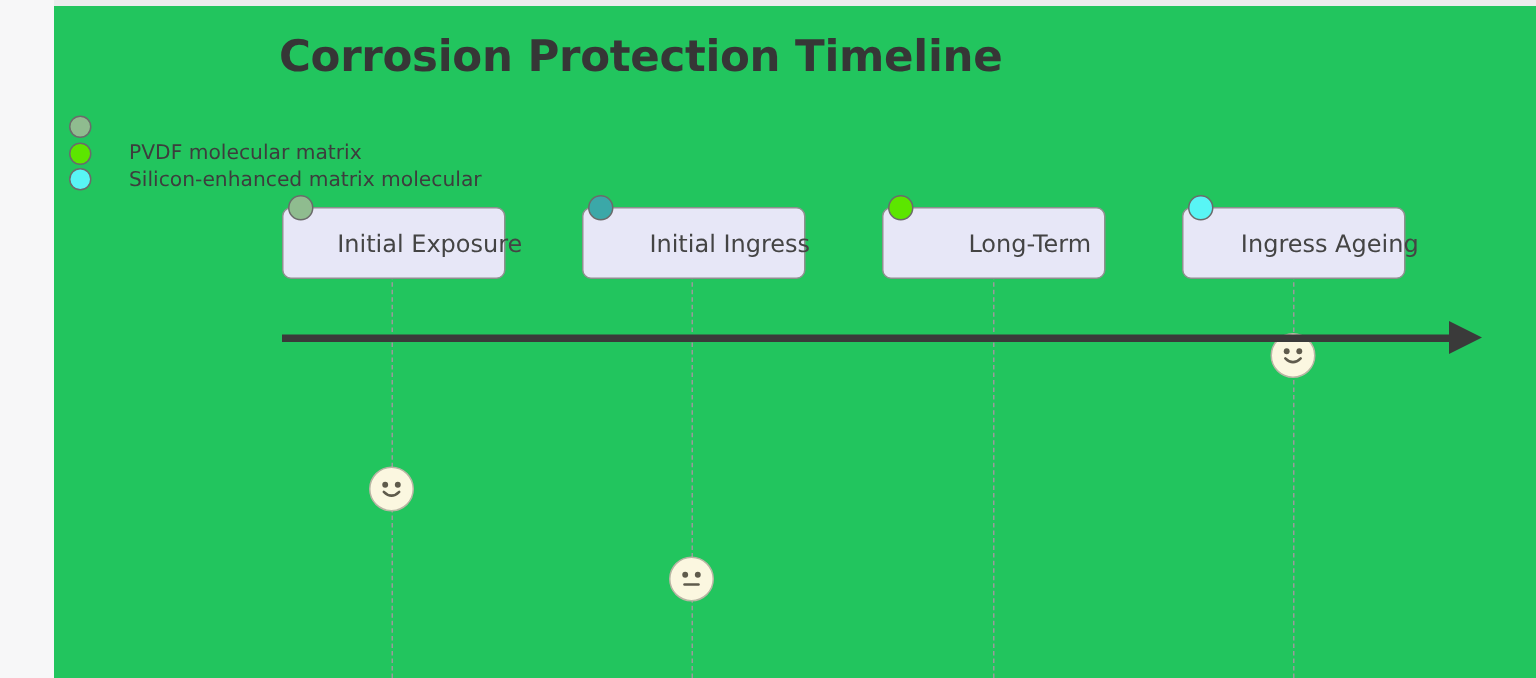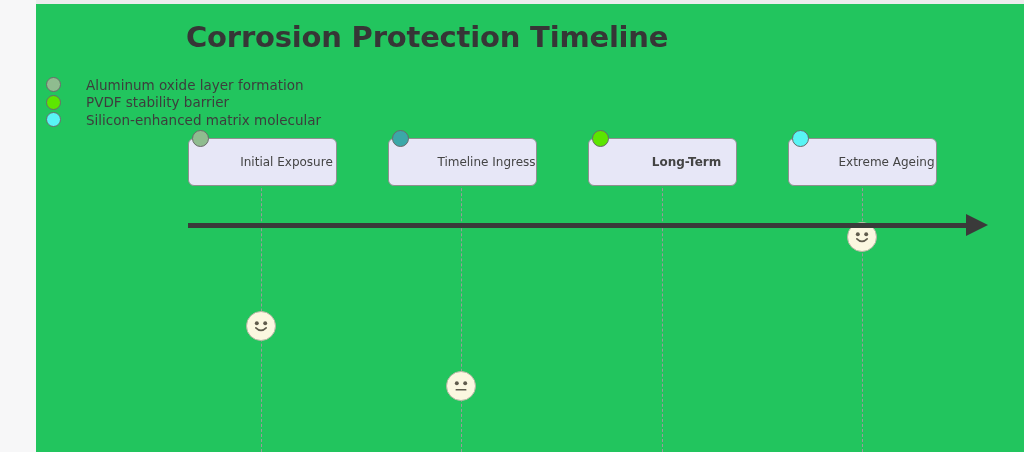--- a/index.html
+++ b/index.html
@@ -102,21 +102,21 @@
     background: #e7e7f7;
     border: 1px solid #8f8f8f;
     border-radius: 6px;
     box-sizing: border-box;
     display: flex;
     align-items: center;
     justify-content: center;
     z-index: 4;
   }
   .event-label {
-    font-size: 12px;
+    font-size: 16px;
     color: #444;
     white-space: nowrap;
     padding-left: 48px;
   }
   .event-dot {
     position: absolute;
     width: 17px;
     height: 17px;
     border-radius: 50%;
     border: 1px solid #6b6b6b;
@@ -142,25 +142,24 @@
 
 <div id="canvas">
 
   <div class="top-strip"></div>
 
   <div class="chart-title">Corrosion Protection Timeline</div>
 
   <div class="legend" id="legend">
       <div class="legend-row">
         <div class="legend-swatch" style="background: rgb(143, 188, 143);"></div>
-        <div class="legend-label">Aluminum oxide layer formation</div>
       </div>
       <div class="legend-row">
         <div class="legend-swatch" style="background: rgb(92, 230, 0);"></div>
-        <div class="legend-label">PVDF stability barrier</div>
+        <div class="legend-label">PVDF molecular matrix</div>
       </div>
       <div class="legend-row">
         <div class="legend-swatch" style="background: rgb(88, 245, 245);"></div>
         <div class="legend-label">Silicon-enhanced matrix molecular</div>
       </div>
     </div>
 
   <div id="ticks">
       <div class="tick-line" style="left: 225px;"></div>
       <div class="tick-line" style="left: 425px;"></div>
@@ -200,26 +199,26 @@
 
   <div class="axis-line"></div>
   <div class="axis-arrow"></div>
 
   <div id="events">
       <div class="event-box" style="left: 152px; top: 138px;">
         <span class="event-label">Initial Exposure</span>
       </div>
       <div class="event-dot" style="left: 156px; top: 130px; background: rgb(143, 188, 143);"></div>
       <div class="event-box" style="left: 352px; top: 138px;">
-        <span class="event-label">Timeline Ingress</span>
+        <span class="event-label">Initial Ingress</span>
       </div>
       <div class="event-dot" style="left: 356px; top: 130px; background: rgb(59, 168, 168);"></div>
-      <div class="event-box" style="left: 552px; top: 138px; font-weight: bold;">
+      <div class="event-box" style="left: 552px; top: 138px;">
         <span class="event-label">Long-Term</span>
       </div>
       <div class="event-dot" style="left: 556px; top: 130px; background: rgb(92, 230, 0);"></div>
       <div class="event-box" style="left: 752px; top: 138px;">
-        <span class="event-label">Extreme Ageing</span>
+        <span class="event-label">Ingress Ageing</span>
       </div>
       <div class="event-dot" style="left: 756px; top: 130px; background: rgb(88, 245, 245);"></div>
     </div>
 
 </div>
 
 </body></html>

